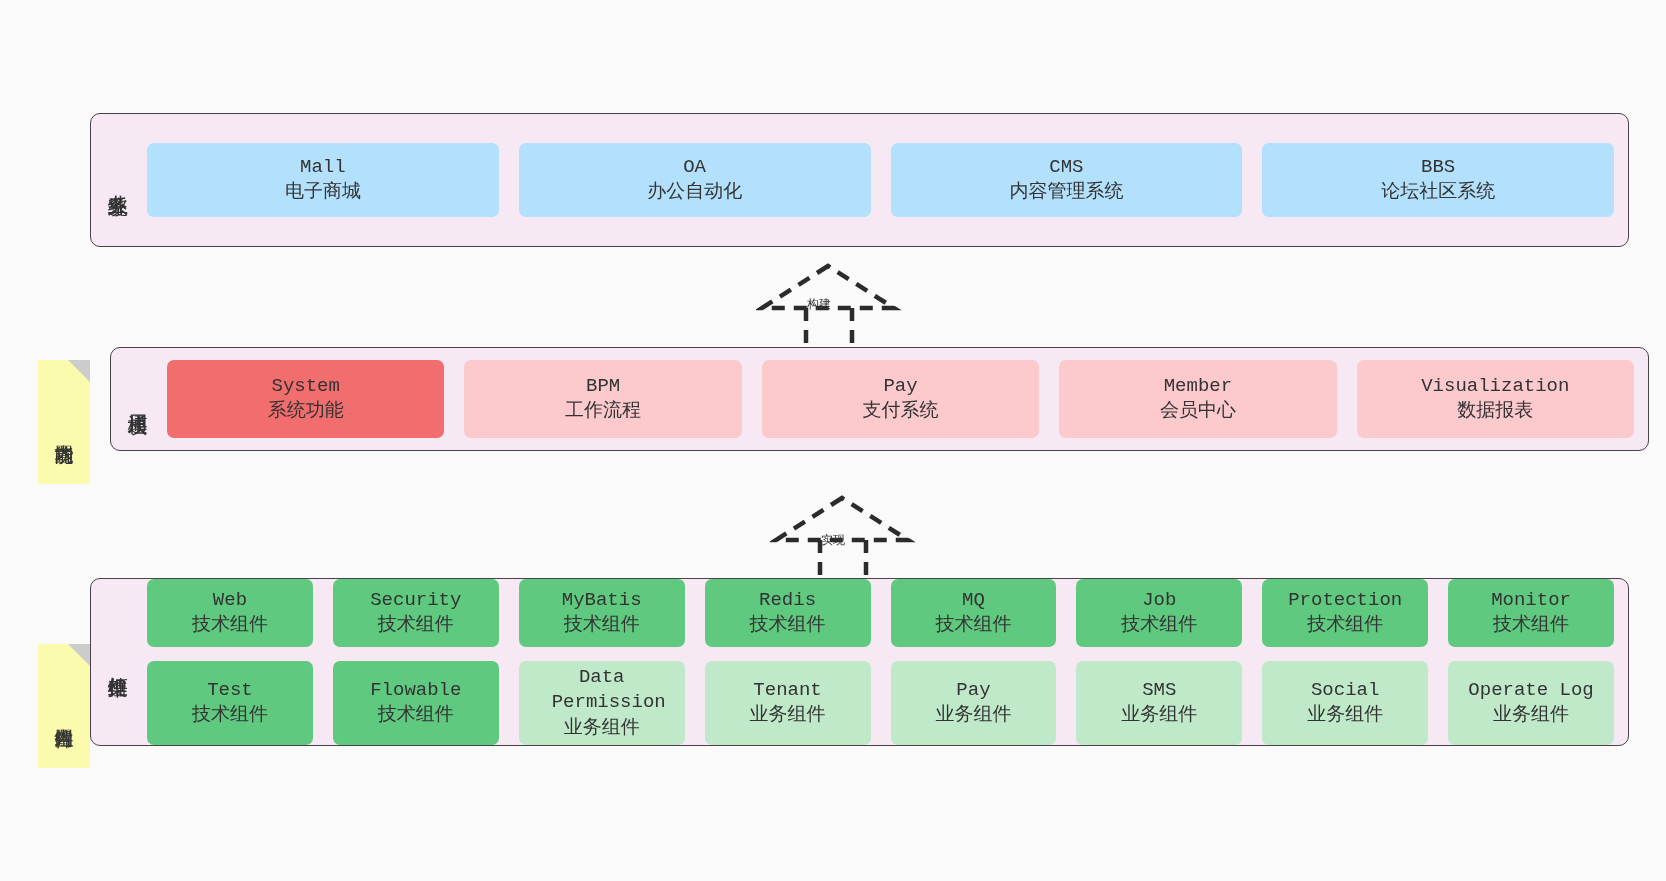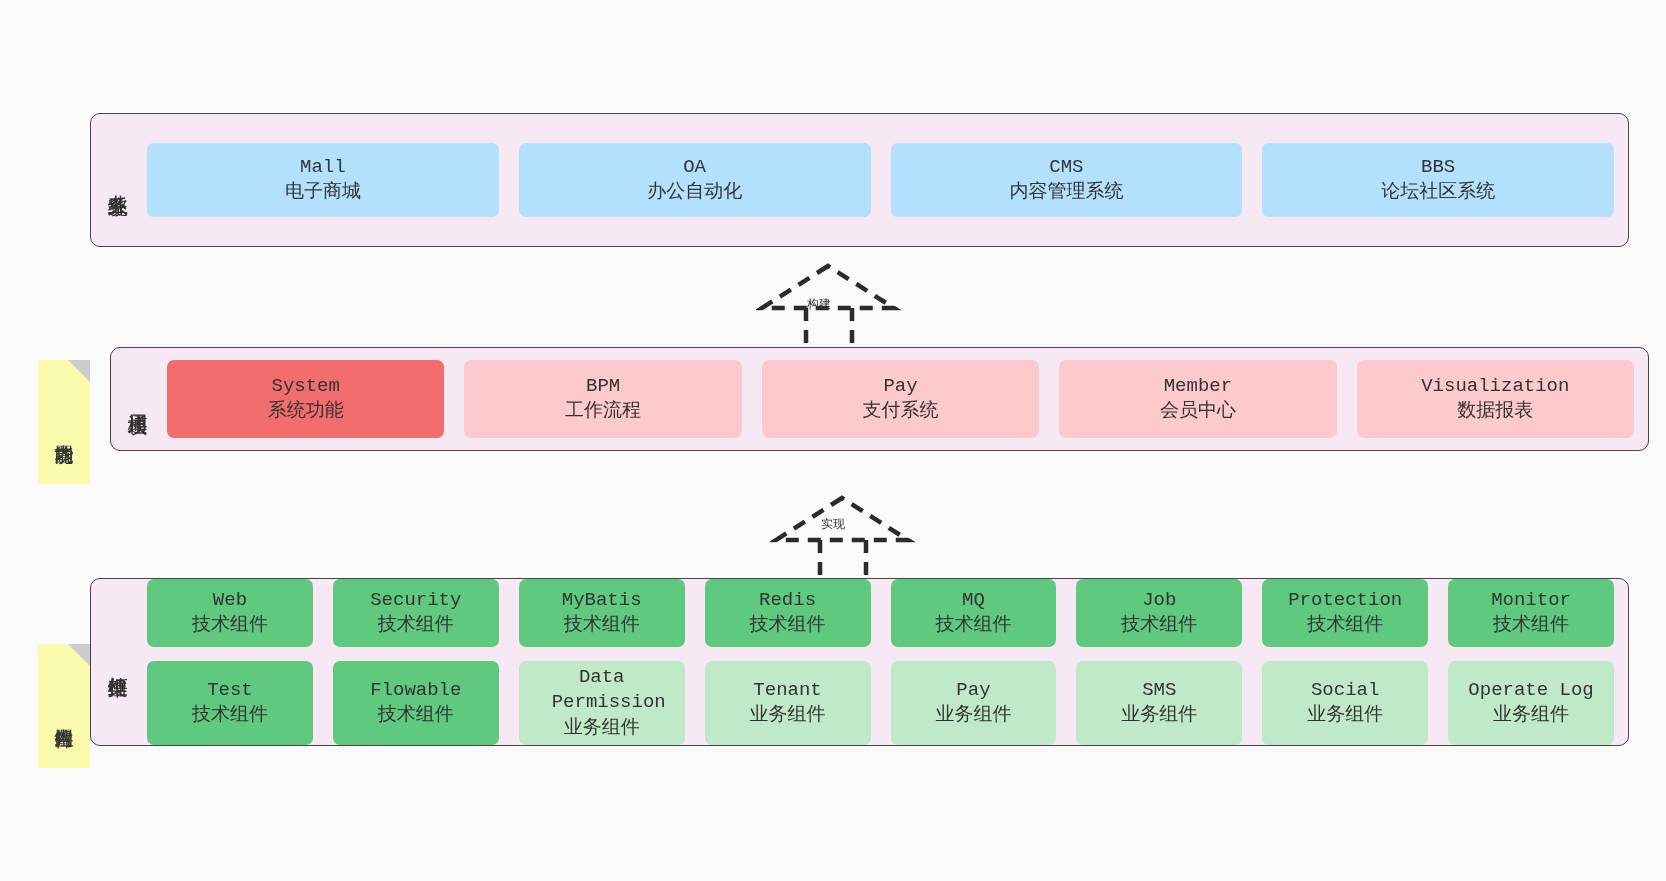--- a/index.html
+++ b/index.html
@@ -201,21 +201,21 @@
 
     </div>
   </div>
 </div>
 
 <div class="arrow-wrap" style="left:770px; top:494px; width:150px; height:86px;">
   <svg width="150" height="86" viewBox="0 0 150 86">
     <path d="M 72 4 L 6 46 L 138 46 Z" fill="#fafafa" stroke="#2b2b2b" stroke-width="4.5" stroke-dasharray="13,9" stroke-linecap="butt" stroke-linejoin="miter"></path>
     <path d="M 50 46 L 50 86 M 96 46 L 96 86" fill="none" stroke="#2b2b2b" stroke-width="4.5" stroke-dasharray="13,9"></path>
   </svg>
-  <span class="arrow-label" style="left:51px; top:22px;">实现</span>
+  <span class="arrow-label" style="left:51px; top:38px;">实现</span>
 </div>
 
 <div class="note" style="left:38px; top:644px; width:52px; height:124px;">
   <span class="fold"></span>
   <span>内置组件</span>
 </div>
 
 <div class="layer" id="layer-framework" style="left:90px; top:578px; width:1539px; height:168px;">
   <div class="layer-title">框架组件</div>
   <div class="layer-body">

